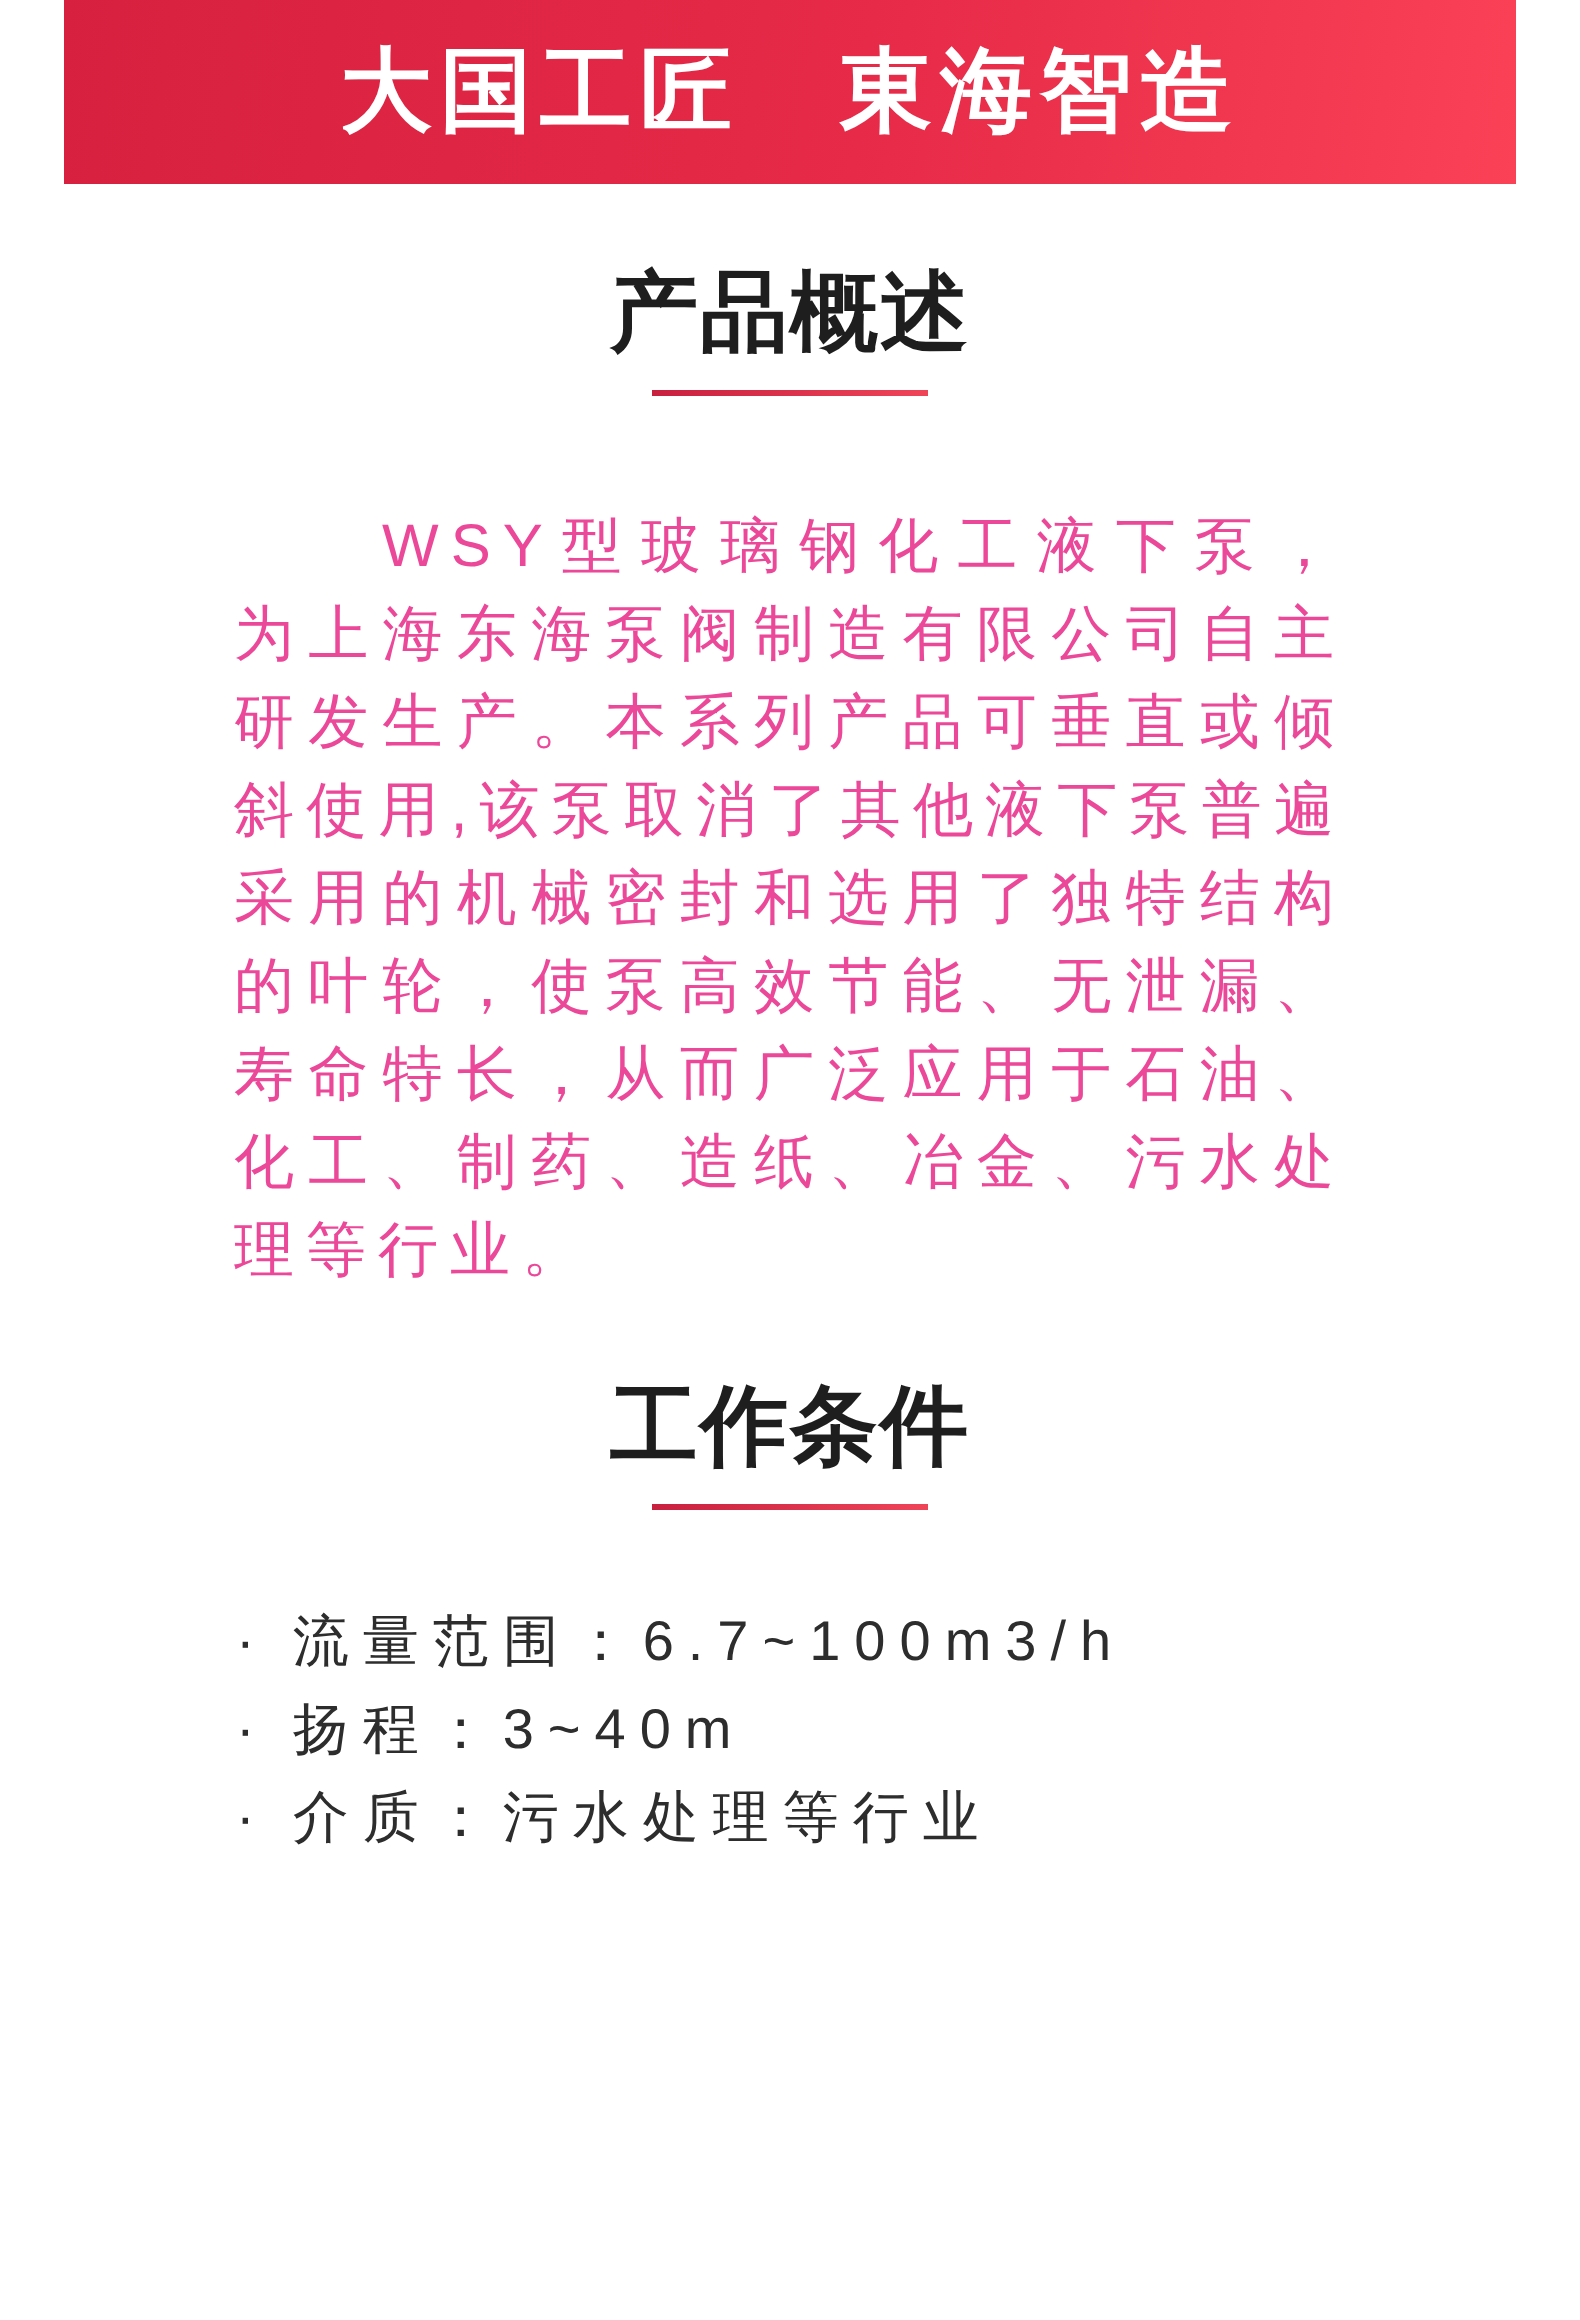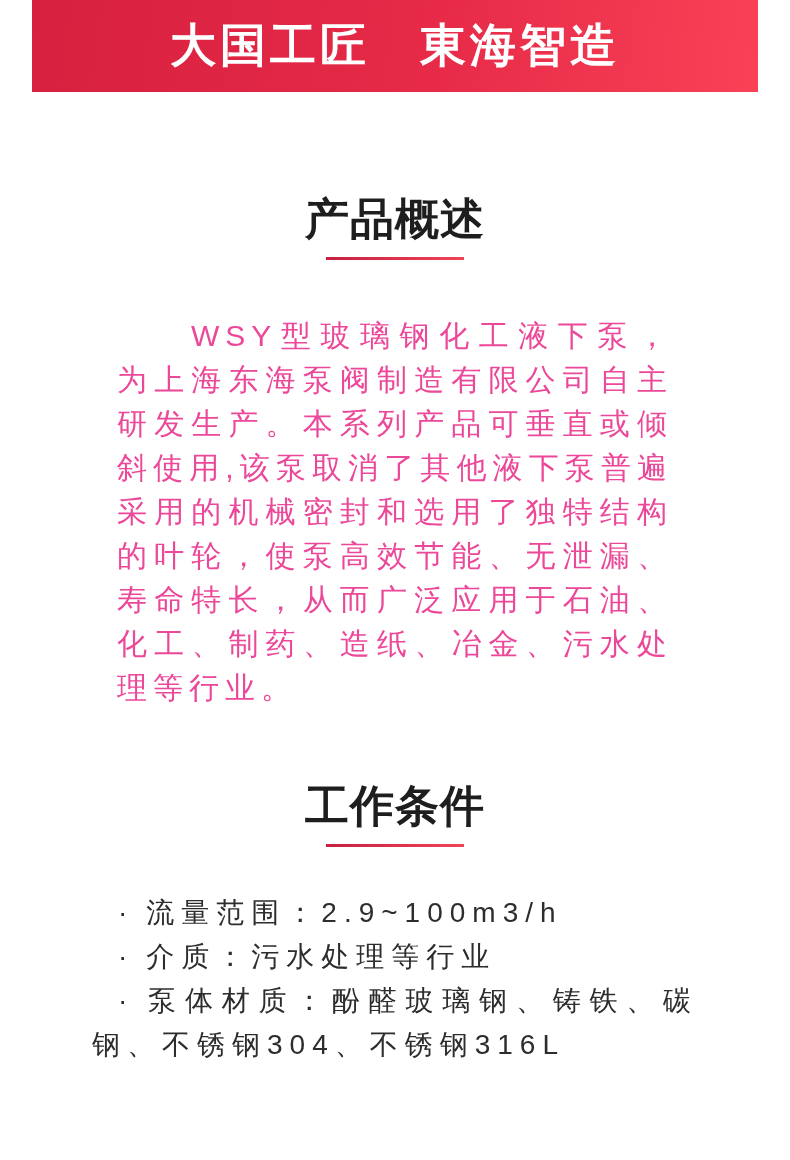--- a/index.html
+++ b/index.html
@@ -33,22 +33,22 @@
   }
   .sec-title {
     margin: 0;
     text-align: center;
     font-size: 44px;
     line-height: 48px;
     font-weight: 700;
     color: #1e1e1e;
     letter-spacing: 1px;
   }
-  .sec-title.first  { margin-top: 103px; }
-  .sec-title.second { margin-top: 72px; }
+  .sec-title.first  { margin-top: 41px; }
+  .sec-title.second { margin-top: 42px; }
   .divider {
     width: 138px;
     height: 3px;
     margin: 14px auto 0 auto;
     background: linear-gradient(90deg, #c8203f 0%, #ef4458 100%);
   }
   .para {
     margin: 54px 85px 0 85px;
     font-size: 30px;
     line-height: 44px;
@@ -94,19 +94,19 @@
     <h2 class="sec-title first">产品概述</h2>
     <div class="divider"></div>
     <p class="para">WSY型玻璃钢化工液下泵，为上海东海泵阀制造有限公司自主研发生产。本系列产品可垂直或倾斜使用,该泵取消了其他液下泵普遍采用的机械密封和选用了独特结构的叶轮，使泵高效节能、无泄漏、寿命特长，从而广泛应用于石油、化工、制药、造纸、冶金、污水处理等行业。</p>
   </section>
 
   <section>
     <h2 class="sec-title second">工作条件</h2>
     <div class="divider"></div>
 
     <ul class="spec-list">
-      <li><span class="dot">·</span><span>流量范围：2.9~100m3/h</span></li>
+      <li><span class="dot">·</span><span>流量范围：6.7~100m3/h</span></li>
+      <li><span class="dot">·</span><span>扬程：3~40m</span></li>
       <li><span class="dot">·</span><span>介质：污水处理等行业</span></li>
-      <li><span class="dot">·</span><span>泵体材质：酚醛玻璃钢、铸铁、碳钢、不锈钢304、不锈钢316L</span></li>
     </ul>
   </section>
 
 </div>
 
 </body></html>

